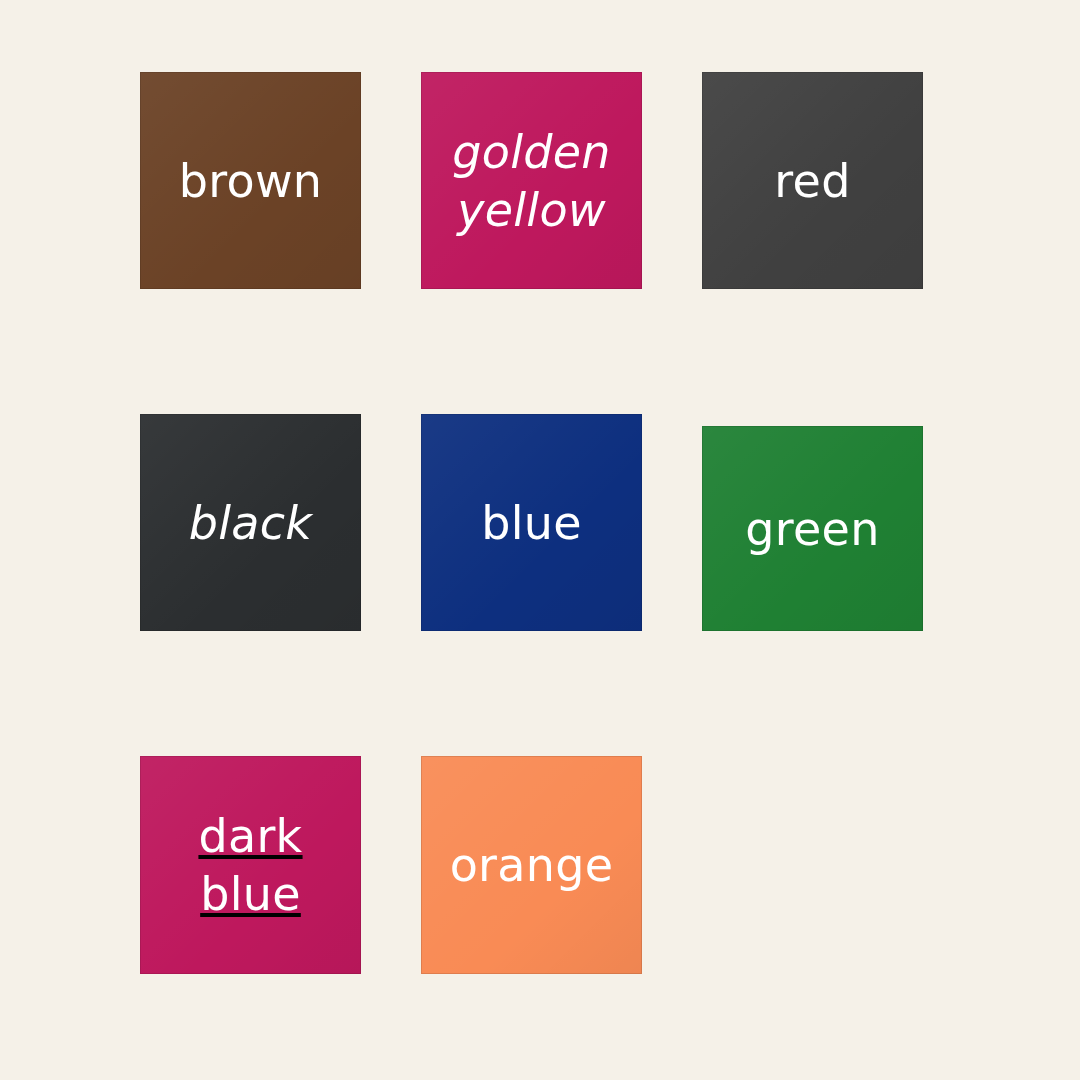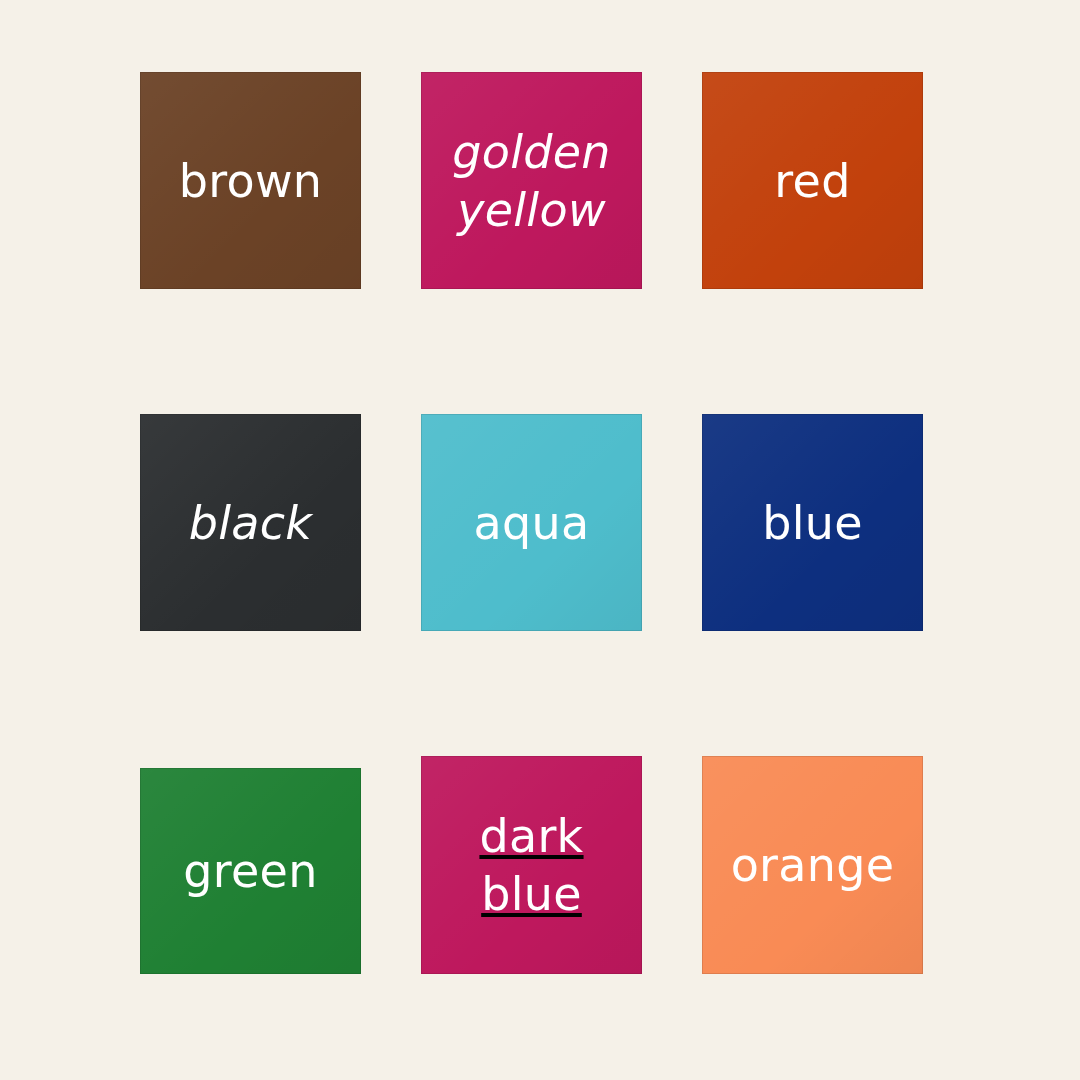--- a/index.html
+++ b/index.html
@@ -85,28 +85,25 @@
 <div id="palette-board" style="background-color: rgb(245, 241, 232);">
 
   <div id="swatch-grid">
       <div class="swatch" style="background-color: rgb(107, 66, 38);">
         <div class="swatch-label">brown</div>
       </div>
       <div class="swatch" style="background-color: #be185d; font-style: italic;">
         <div class="swatch-label">golden
 yellow</div>
       </div>
-      <div class="swatch" style="background-color: #c2410c;">
+      <div class="swatch" style="background-color: #404040;">
         <div class="swatch-label">red</div>
       </div>
       <div class="swatch" style="background-color: rgb(43, 46, 48); font-style: italic;">
         <div class="swatch-label">black</div>
-      </div>
-      <div class="swatch" style="background-color: rgb(78, 189, 204);">
-        <div class="swatch-label">aqua</div>
       </div>
       <div class="swatch" style="background-color: rgb(13, 47, 127);">
         <div class="swatch-label">blue</div>
       </div>
       <div class="swatch" style="background-color: rgb(31, 128, 51); margin-top: 12px;">
         <div class="swatch-label">green</div>
       </div>
       <div class="swatch" style="background-color: #be185d; text-decoration: underline;">
         <div class="swatch-label">dark
 blue</div>

